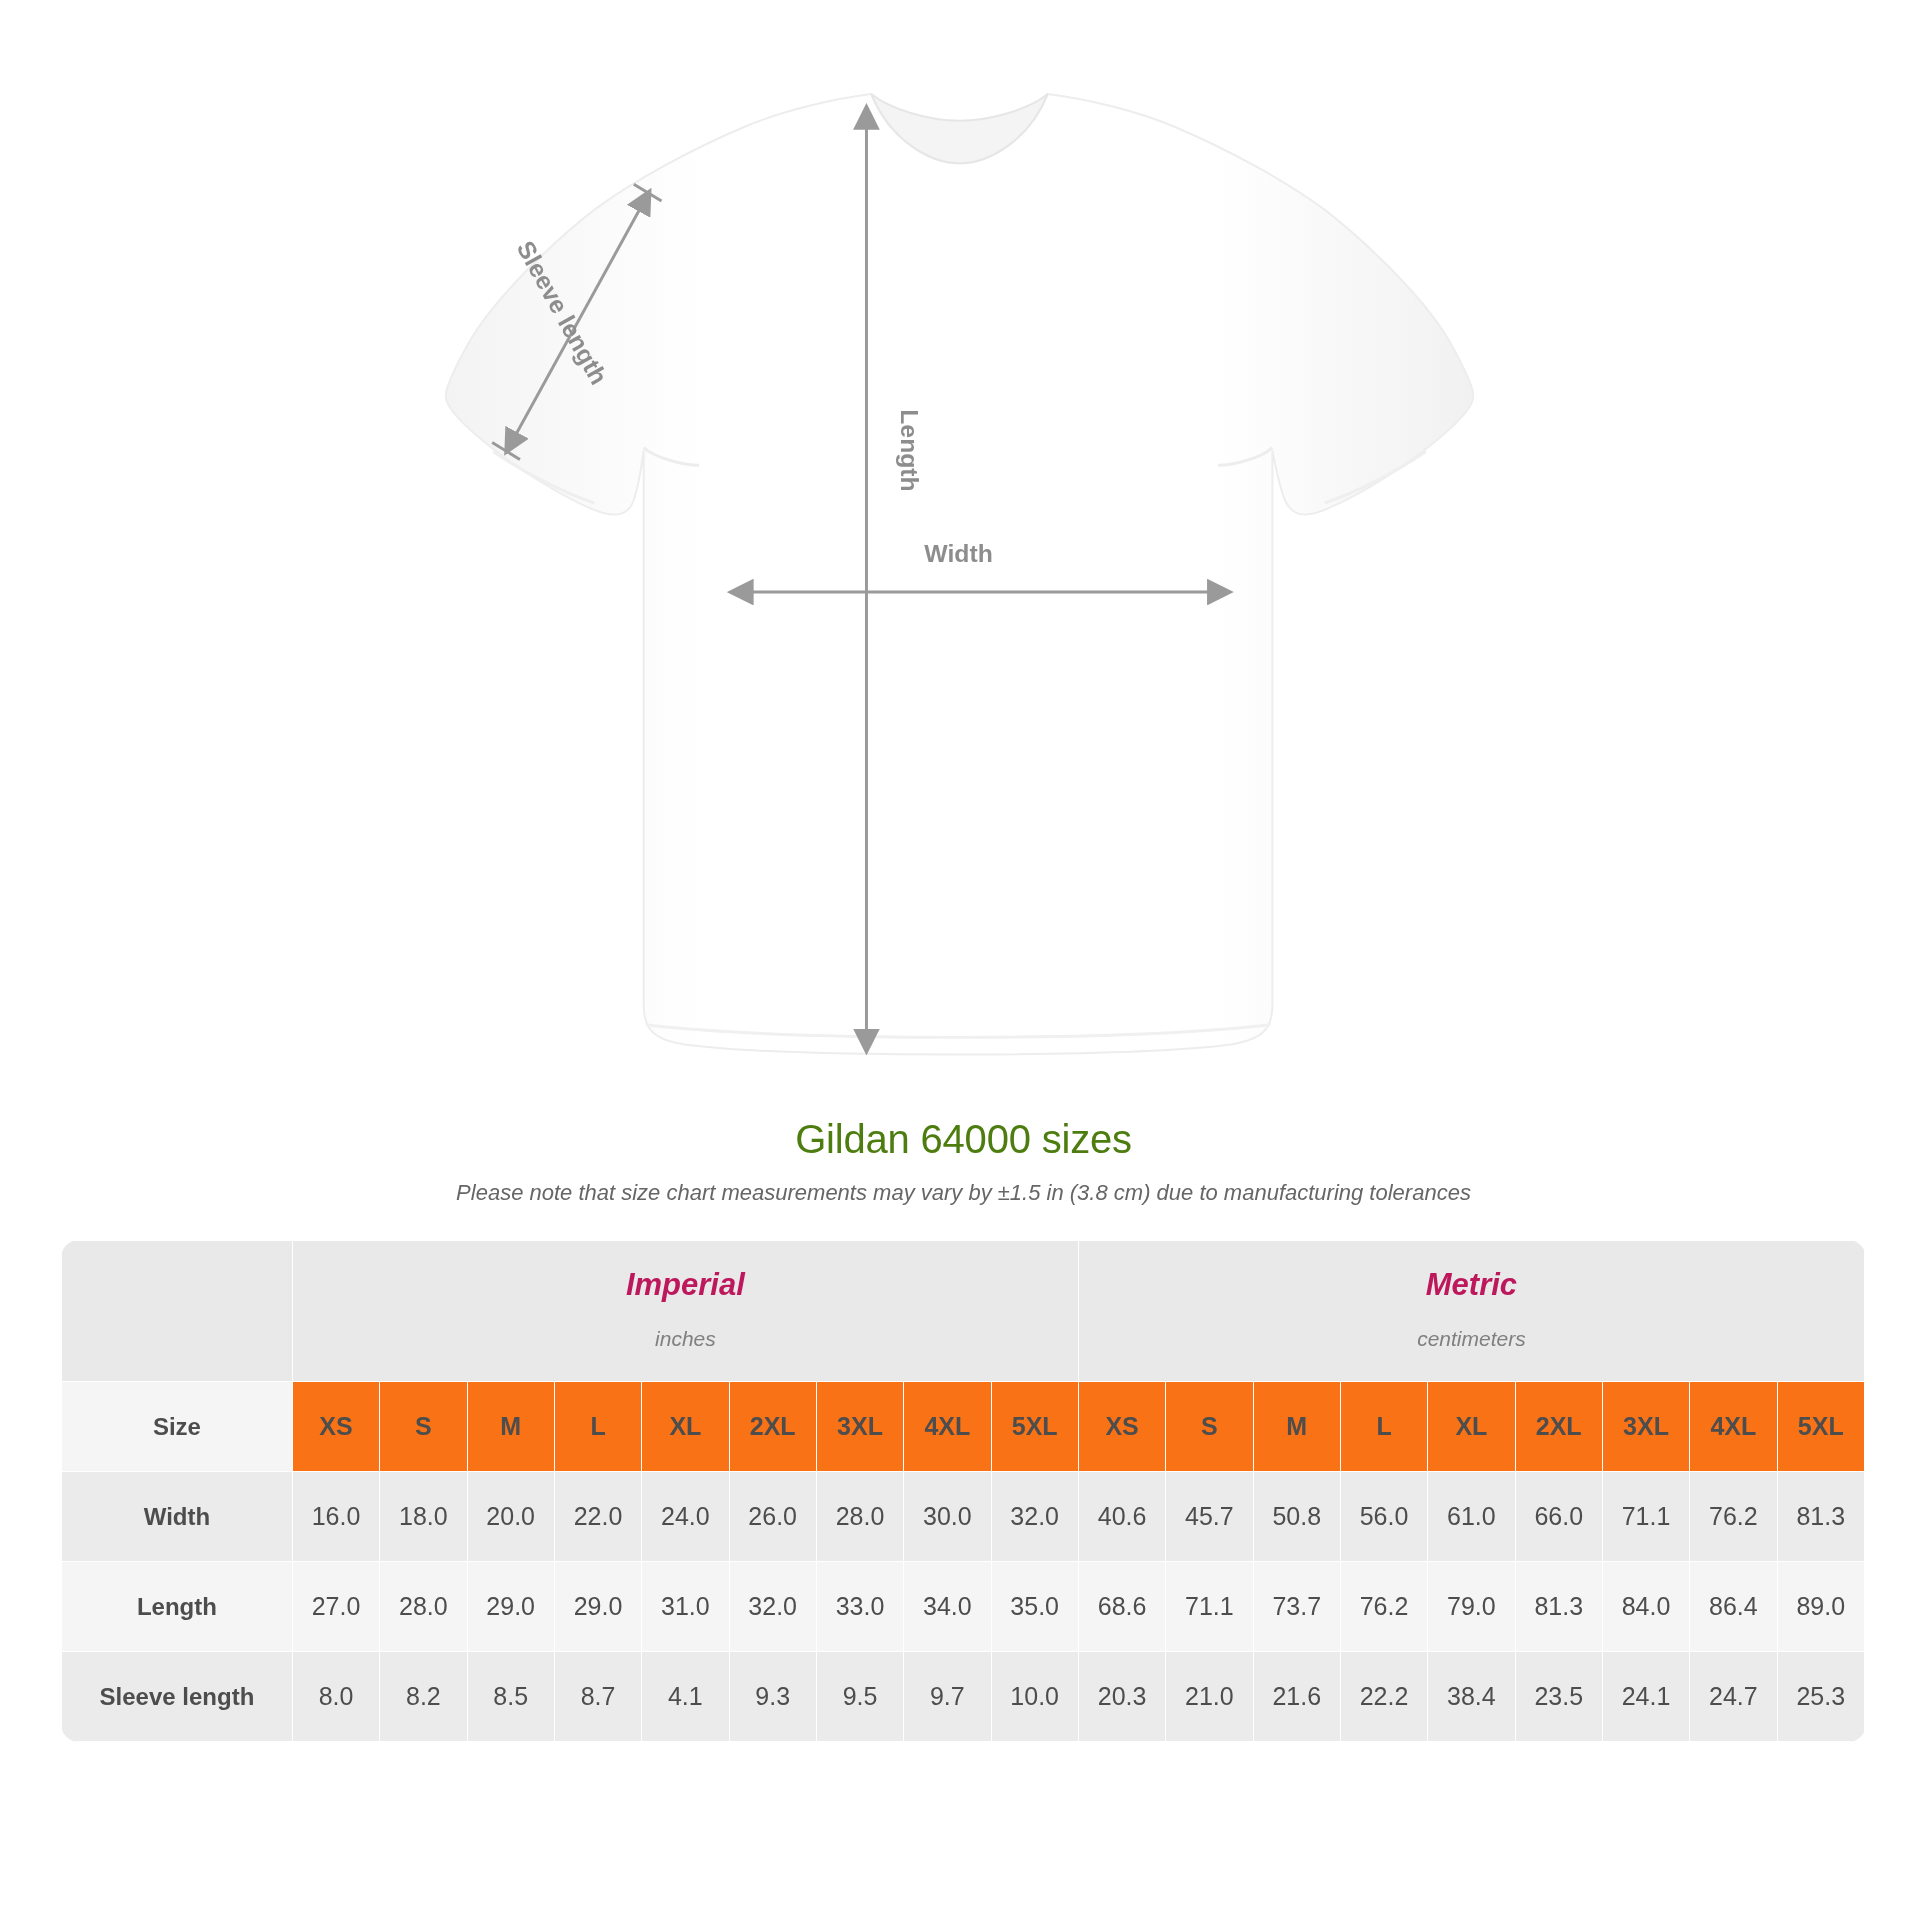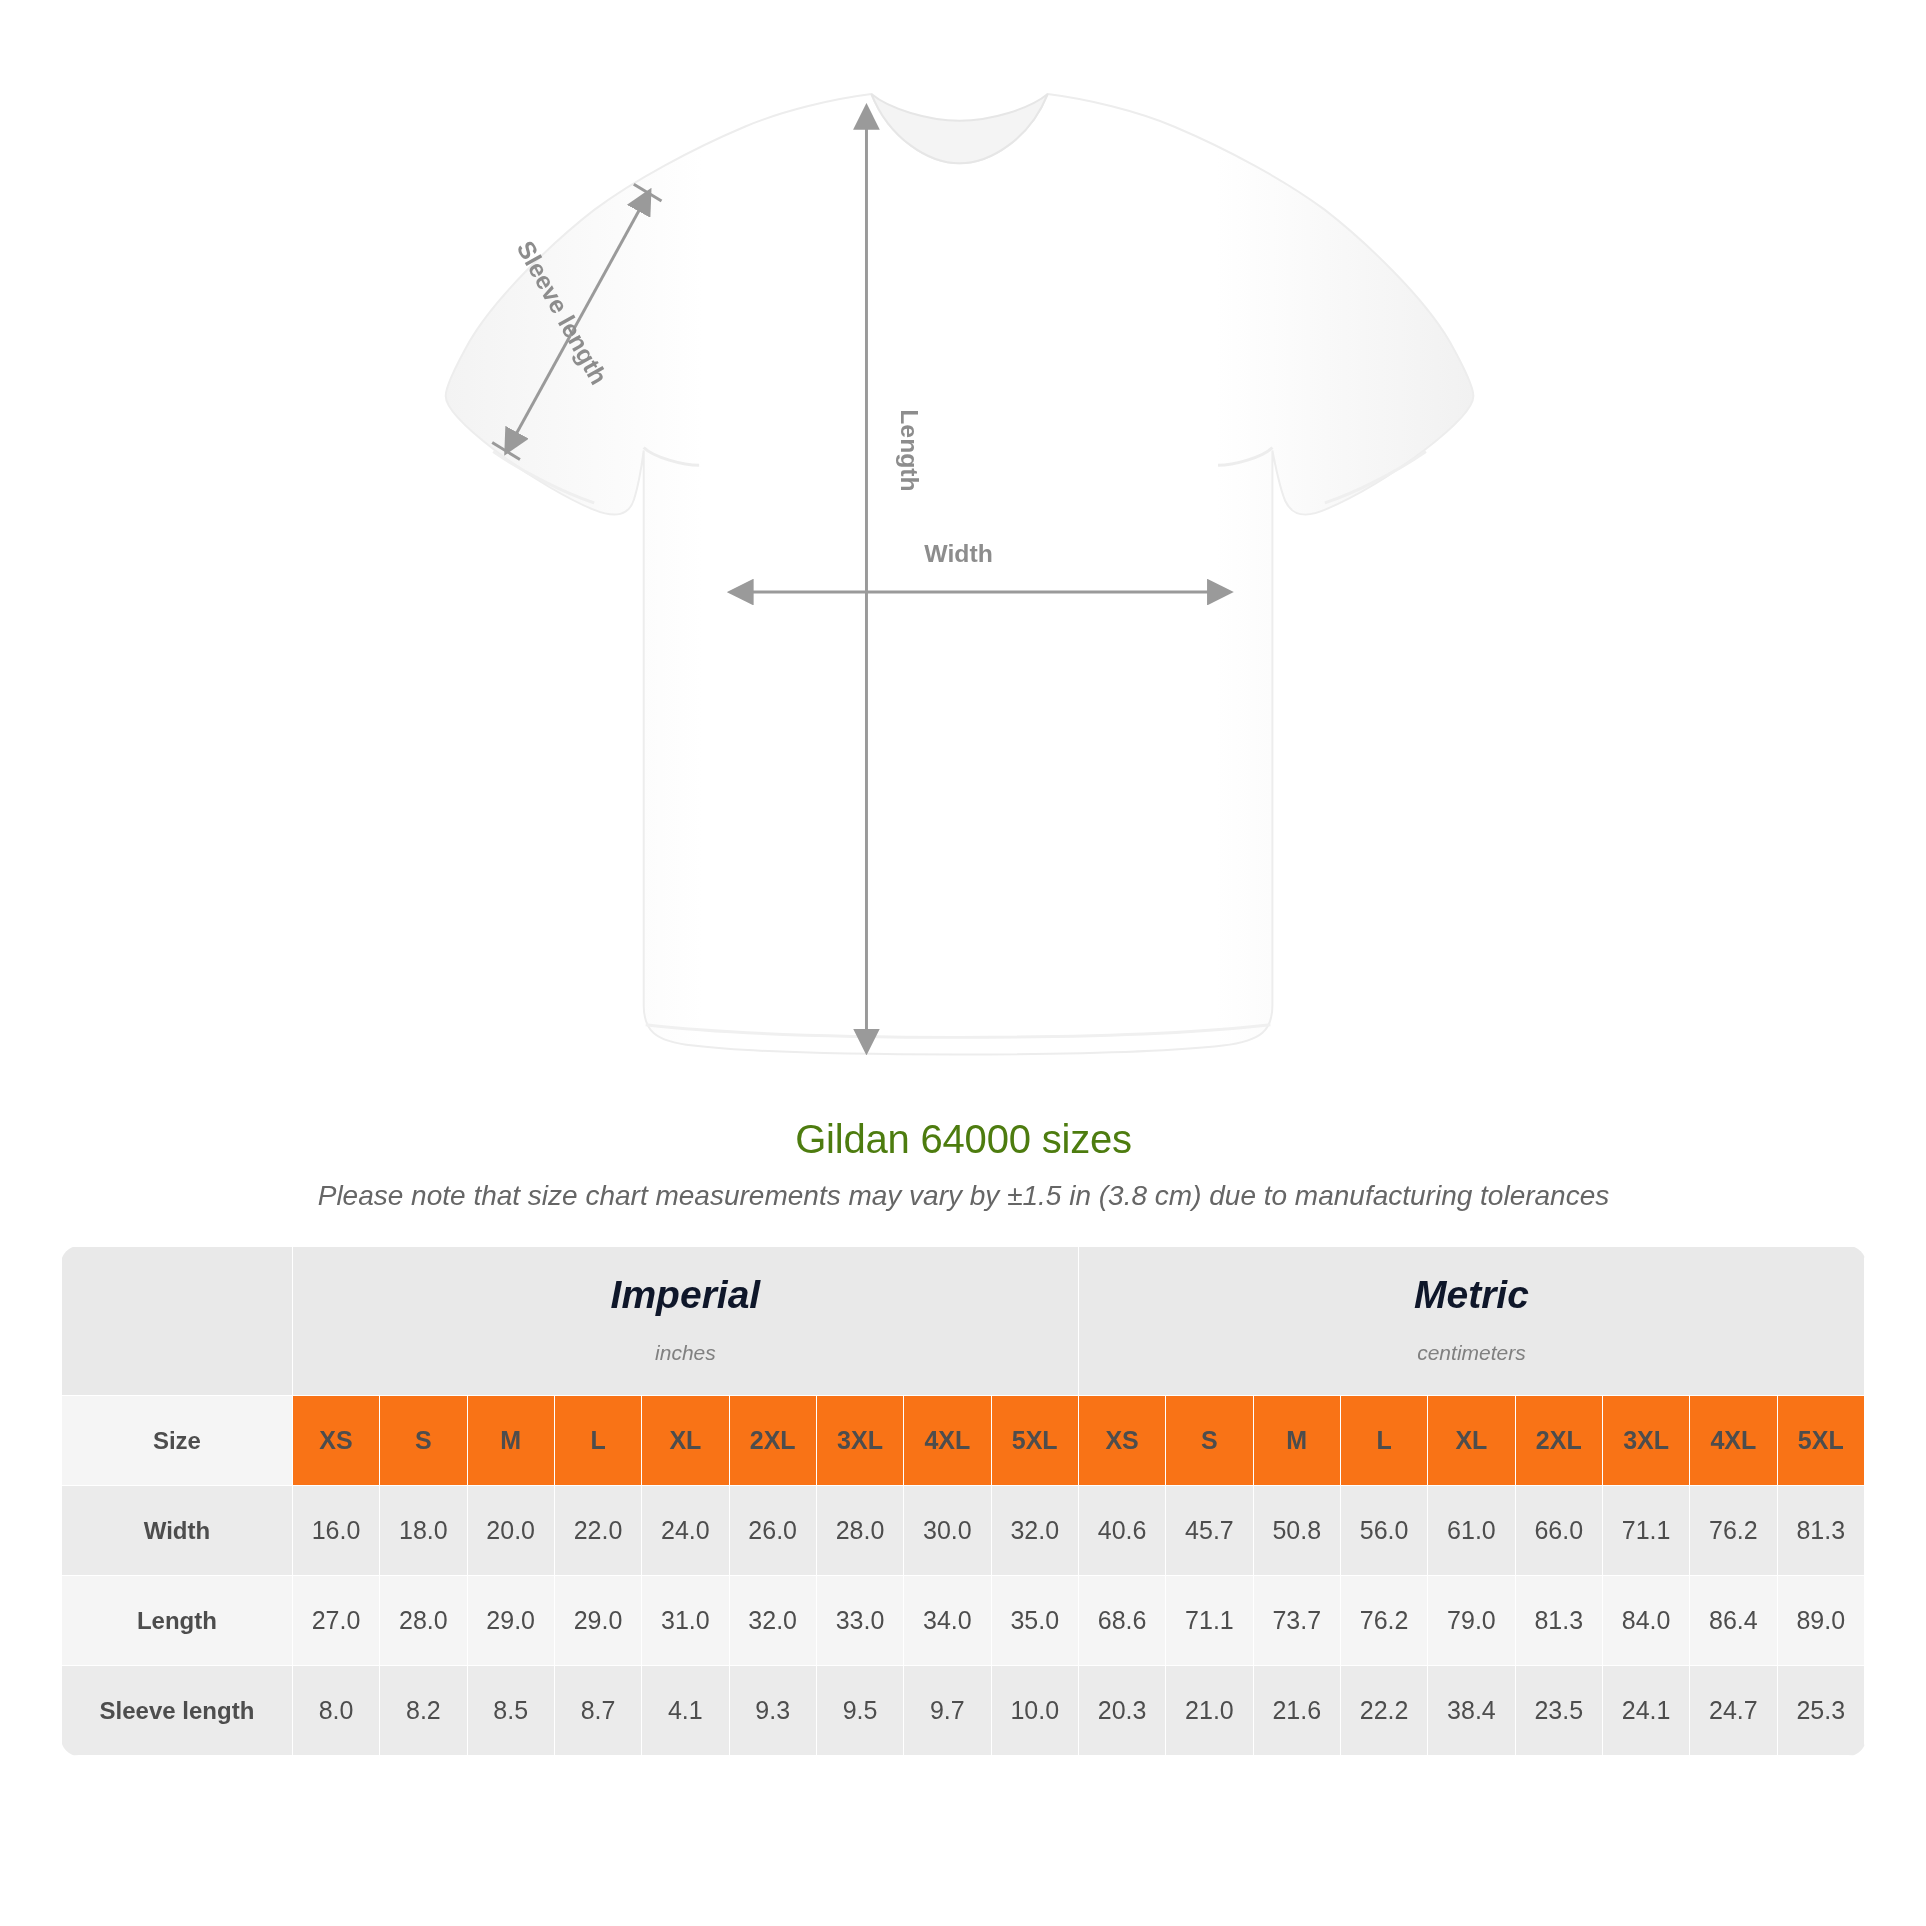--- a/index.html
+++ b/index.html
@@ -38,21 +38,21 @@
     text-align: center;
     margin-top: 18px;
   }
   .chart-title {
     font-size: 40px;
     font-weight: normal;
     color: #4d7c0f;
     letter-spacing: -0.2px;
   }
   .chart-note {
-    font-size: 28px;
+    font-size: 22px;
     font-style: italic;
     color: #666666;
     margin-top: 18px;
   }
 
   
   .table-wrap {
     margin: 34px 61px 0 61px;
     border-radius: 18px;
     overflow: hidden;
@@ -66,24 +66,24 @@
   table.size-table td, table.size-table th {
     border: 1px solid #ffffff;
     text-align: center;
     vertical-align: middle;
   }
   .unit-header-cell {
     background: #e9e9e9;
     padding: 26px 0 30px 0;
   }
   .unit-name {
-    font-size: 39px;
+    font-size: 31px;
     font-weight: bold;
     font-style: italic;
-    color: #0f172a;
+    color: #be185d;
   }
   .unit-sub {
     font-size: 21px;
     font-style: italic;
     color: #808080;
     margin-top: 24px;
     text-align: center;
   }
   .corner-cell {
     background: #e9e9e9;

